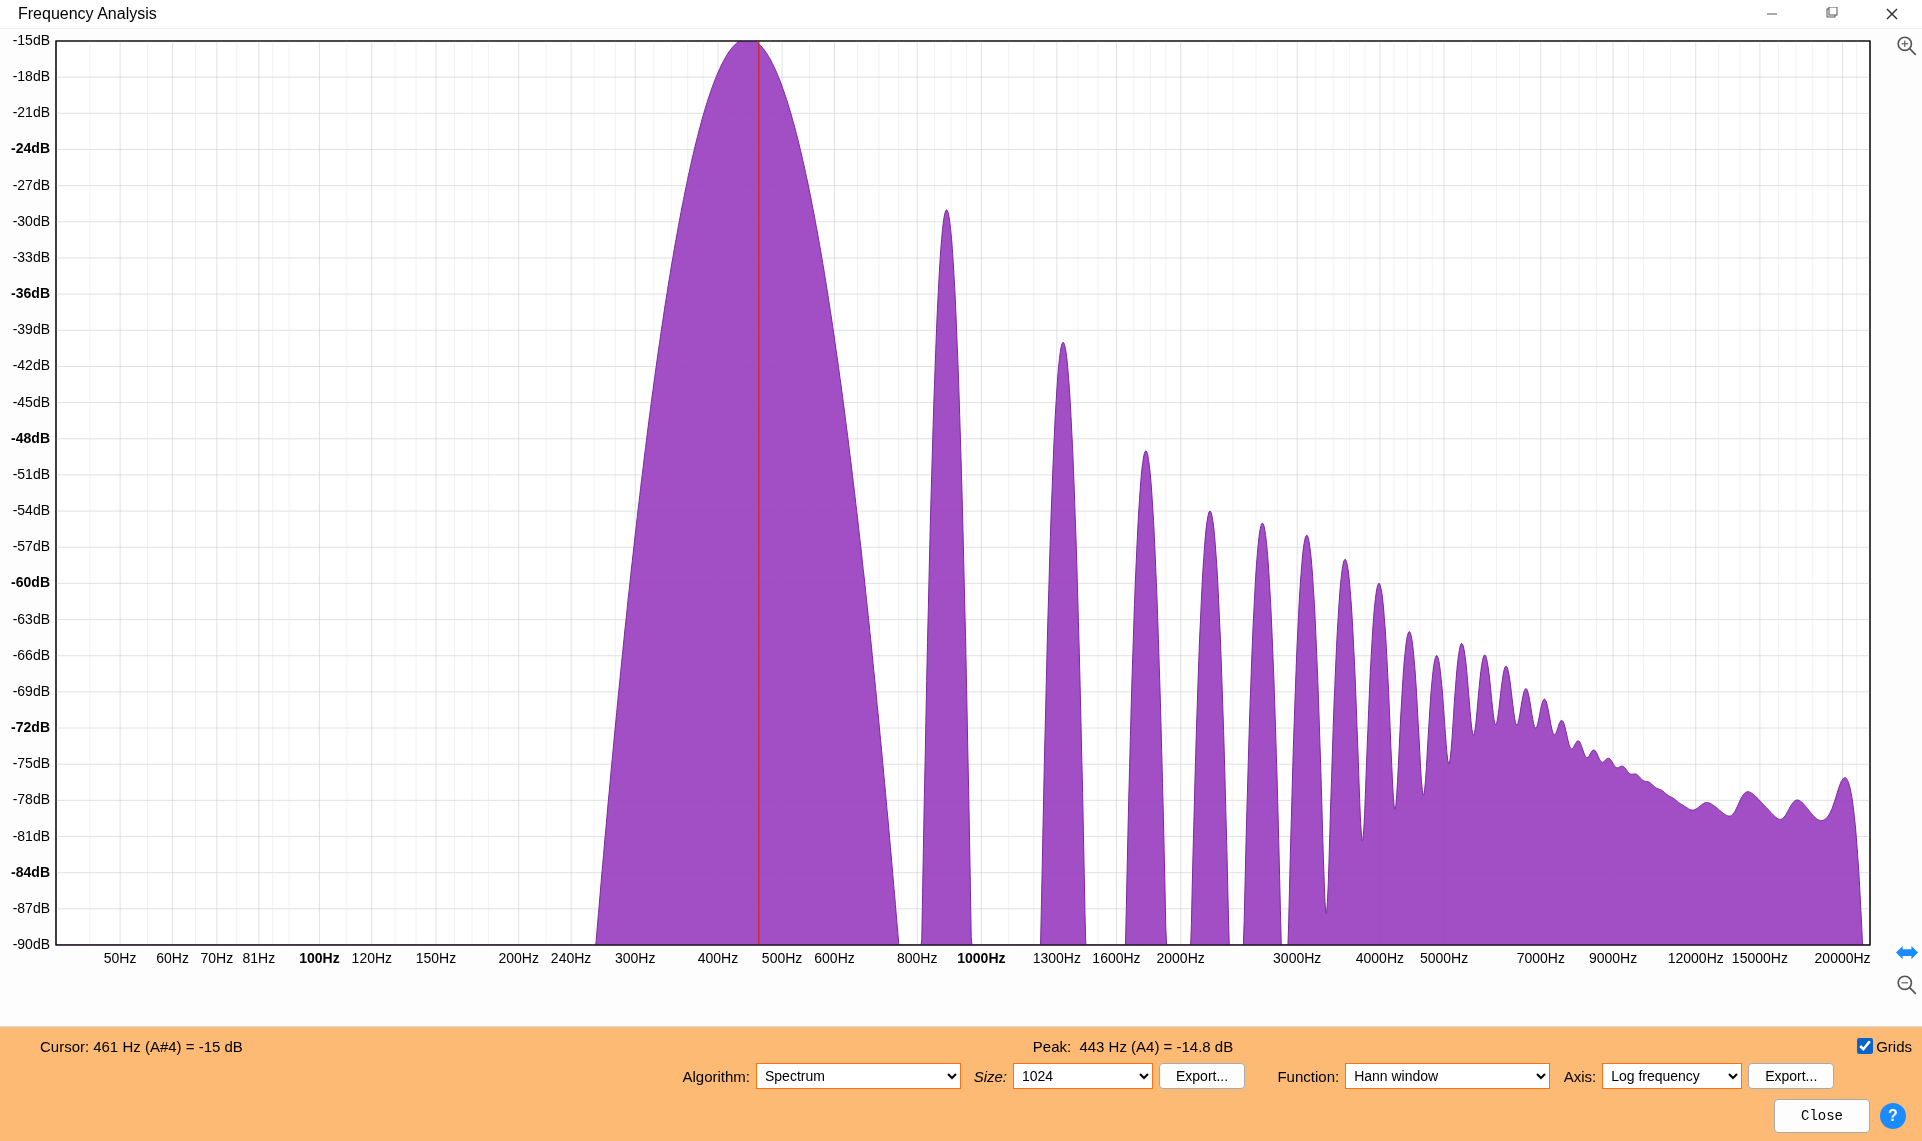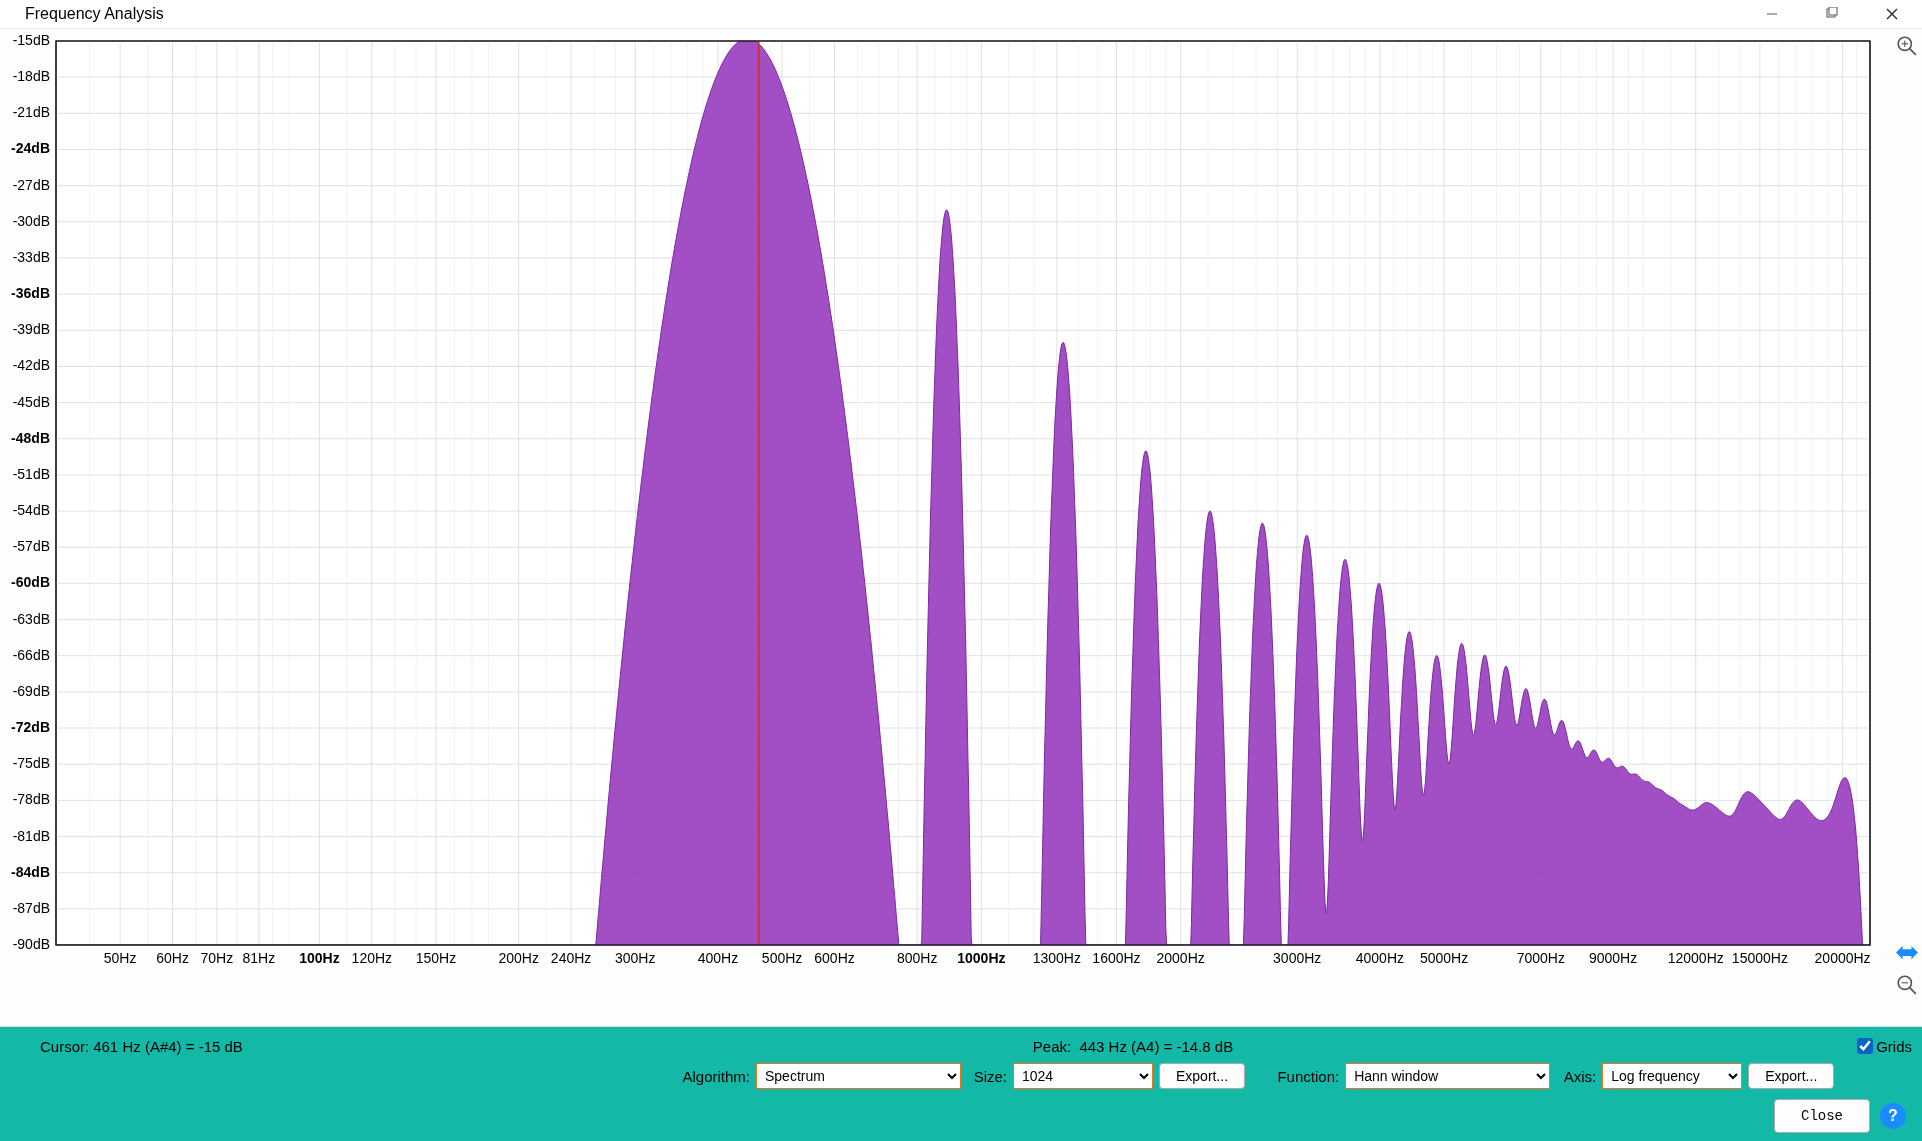--- a/index.html
+++ b/index.html
@@ -1,28 +1,28 @@
 <!DOCTYPE html>
 <html><head>
 <meta charset="utf-8">
 <style>
   html, body { margin: 0; padding: 0; width: 1922px; height: 1141px; font-family: "Segoe UI", Arial, sans-serif; font-size: 14px; color: #000; background: #fff; overflow: hidden; }
   .window { width: 100%; height: 100%; display: flex; flex-direction: column; background: #fdfdfd; }
   .titlebar { height: 28px; display: flex; align-items: center; background: #fff; border-bottom: 1px solid #eee; }
-  .titlebar .title { padding-left: 25px; font-size: 16px; }
+  .titlebar .title { padding-left: 18px; font-size: 16px; }
   .titlebar .spacer { flex: 1; }
   .win-btn { width: 60px; height: 28px; display: flex; align-items: center; justify-content: center; }
   .win-btn svg { width: 14px; height: 14px; }
   .body-row { flex: 1; display: flex; }
   .chart-area { flex: 1; position: relative; margin: 6px 4px 0 6px; }
   .side-tools { width: 30px; display: flex; flex-direction: column; align-items: center; padding-top: 6px; }
   .side-tools .tool { width: 22px; height: 22px; margin-bottom: 6px; display:flex; align-items:center; justify-content:center; }
   .side-tools .gap { flex:1; }
   svg.plot { display:block; }
-  .footer { background: #14b8a6; border-top: 1px solid #ddd; padding: 6px 10px 8px 40px; }
+  .footer { background: #fdba74; border-top: 1px solid #ddd; padding: 6px 10px 8px 40px; }
   .status-row { display:flex; align-items:center; font-size:15px; padding: 2px 0 6px 0; }
   .status-row .lbl { margin-right:4px; }
   .status-row .peak-block { margin-left: 790px; }
   .status-row .right { margin-left:auto; display:flex; align-items:center; }
   .status-row input[type=checkbox]{ width:16px; height:16px; accent-color:#0a64c8; }
   .ctrl-rows { display:flex; gap:4px; padding-left: 620px; }
   .ctrl-row { display:flex; align-items:center; gap:6px; }
   .ctrl-row label { width:90px; text-align:right; font-size:15px; }
   select { height:26px; border:1px solid #f97316; background:#fff; font-size:14px; padding: 0 4px; }
   .sel-alg { width: 205px; }
@@ -274,21 +274,21 @@
       </span>
       <span class="right">
         <input type="checkbox" checked="" style="">
         <span style="">Grids</span>
       </span>
     </div>
     <div class="ctrl-rows">
       <div class="ctrl-row">
         <label>Algorithm:</label>
         <select class="sel-alg"><option>Spectrum</option></select>
-        <label style="width:40px;">Size:</label>
+        <label style="width:40px;font-style:italic;">Size:</label>
         <select class="sel-size"><option>1024</option></select>
         <button class="btn">
             <span>Export...</span>
           </button>
       </div>
       <div class="ctrl-row">
         <label>Function:</label>
         <select class="sel-alg"><option>Hann window</option></select>
         <label style="width:40px;">Axis:</label>
         <select class="sel-size"><option>Log frequency</option></select>

